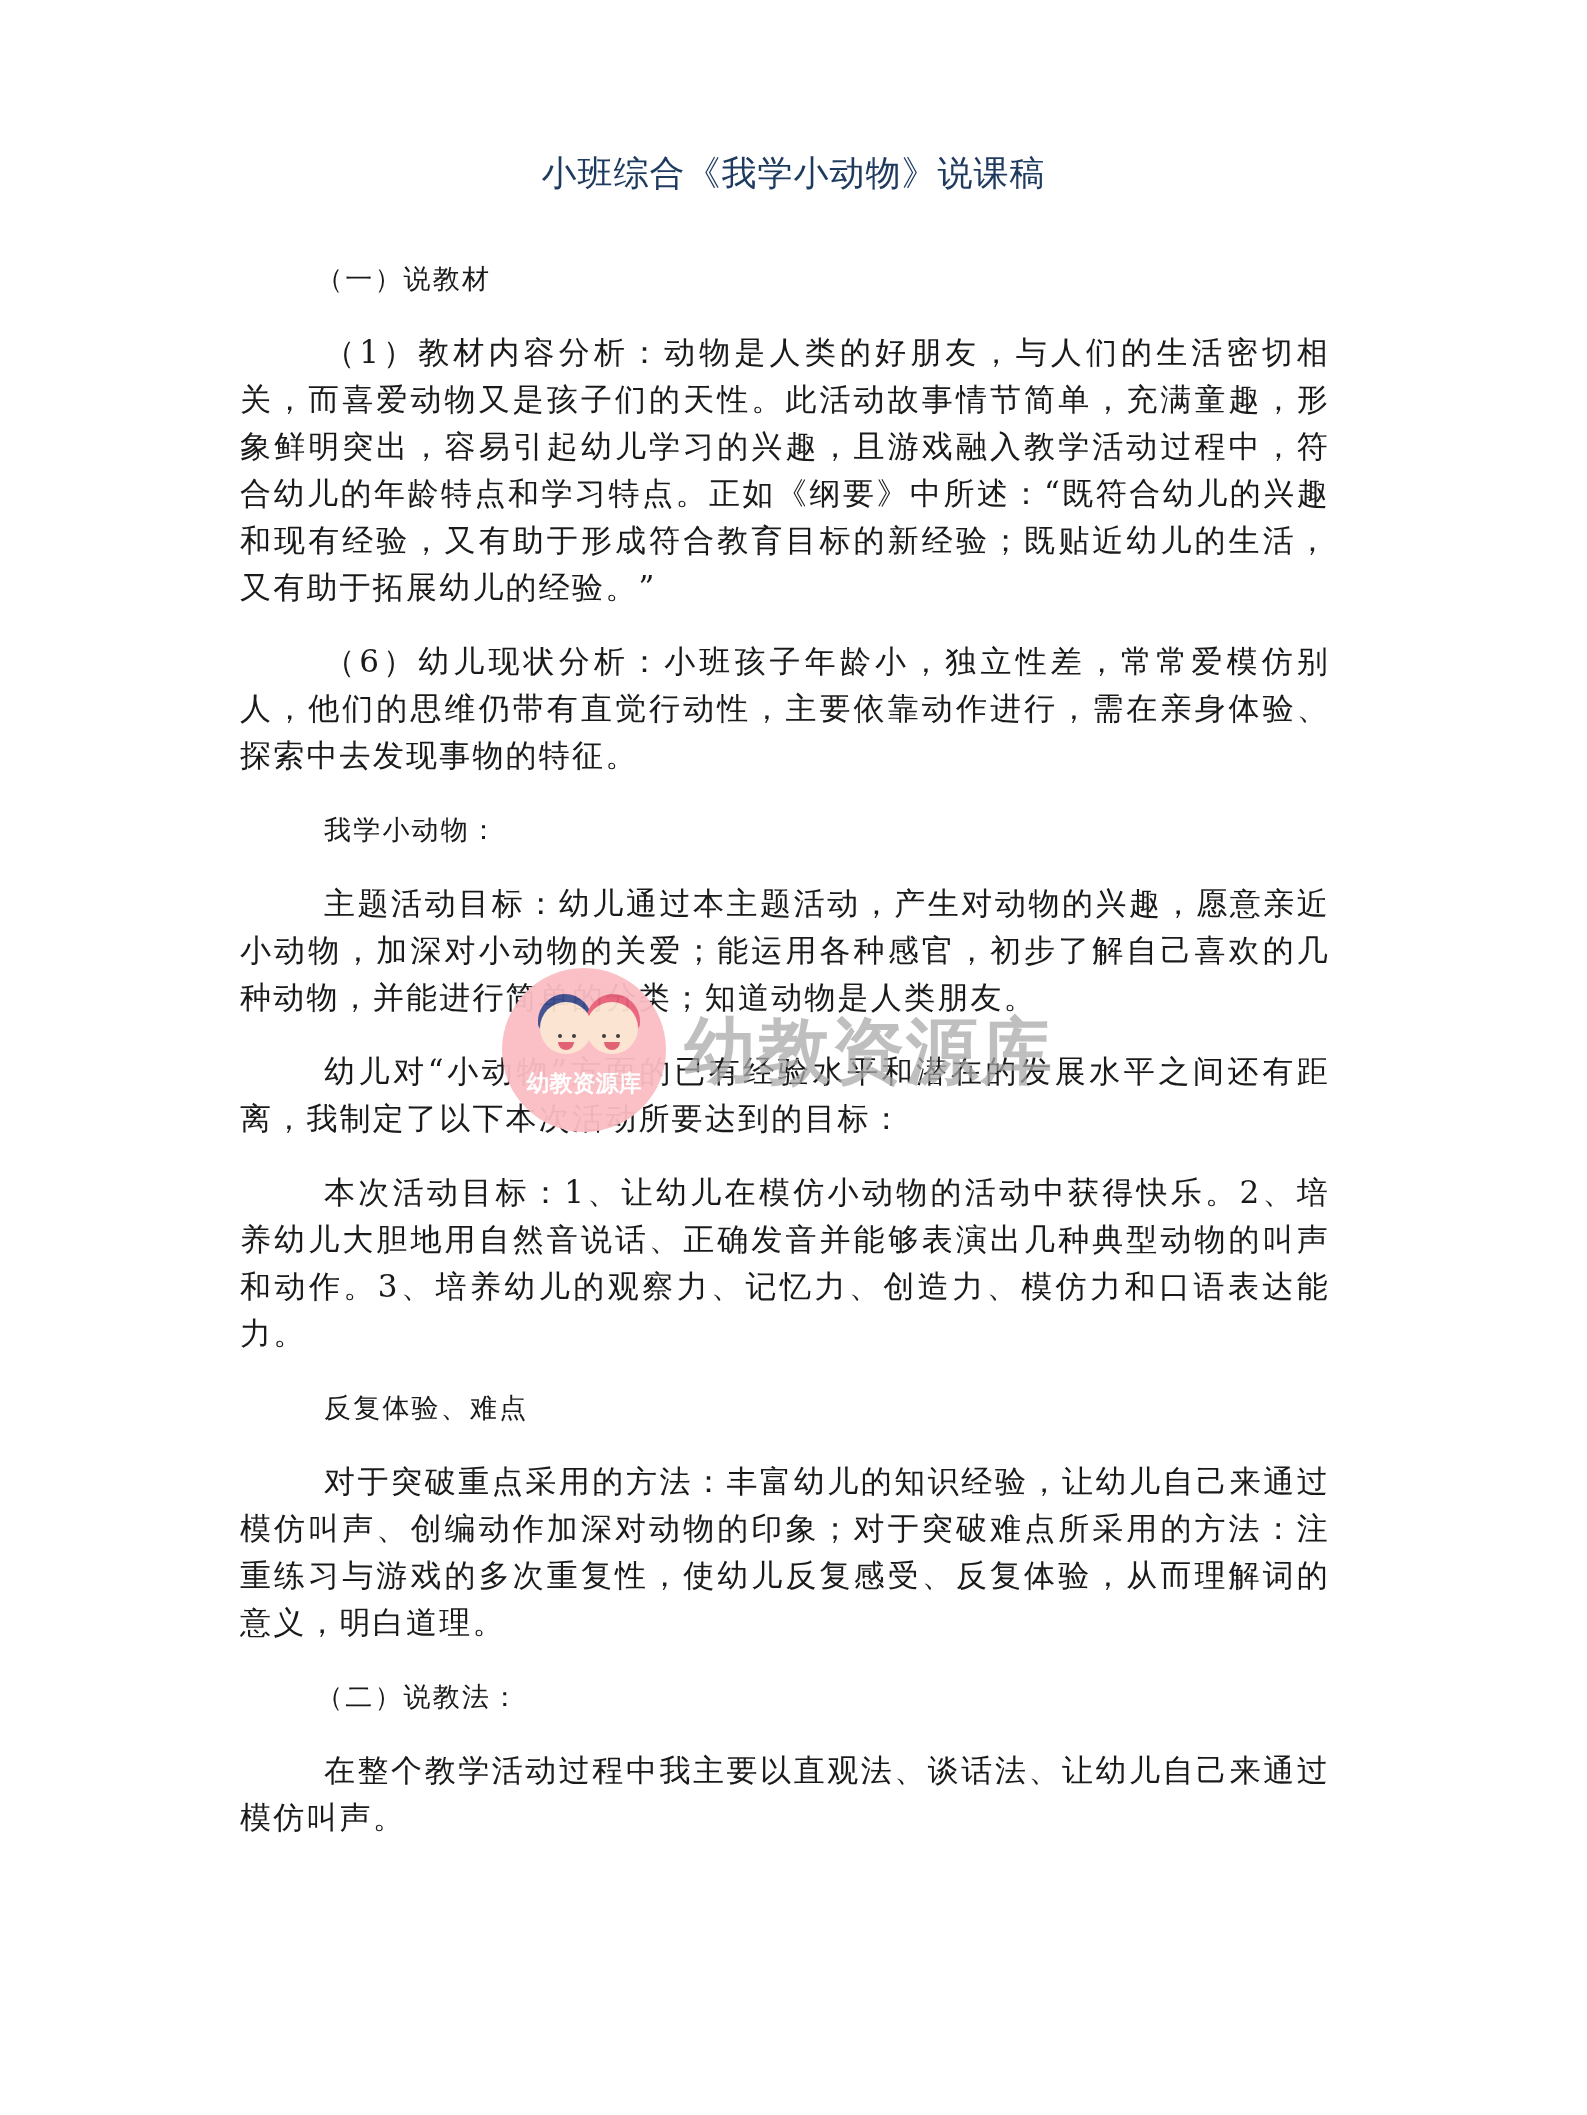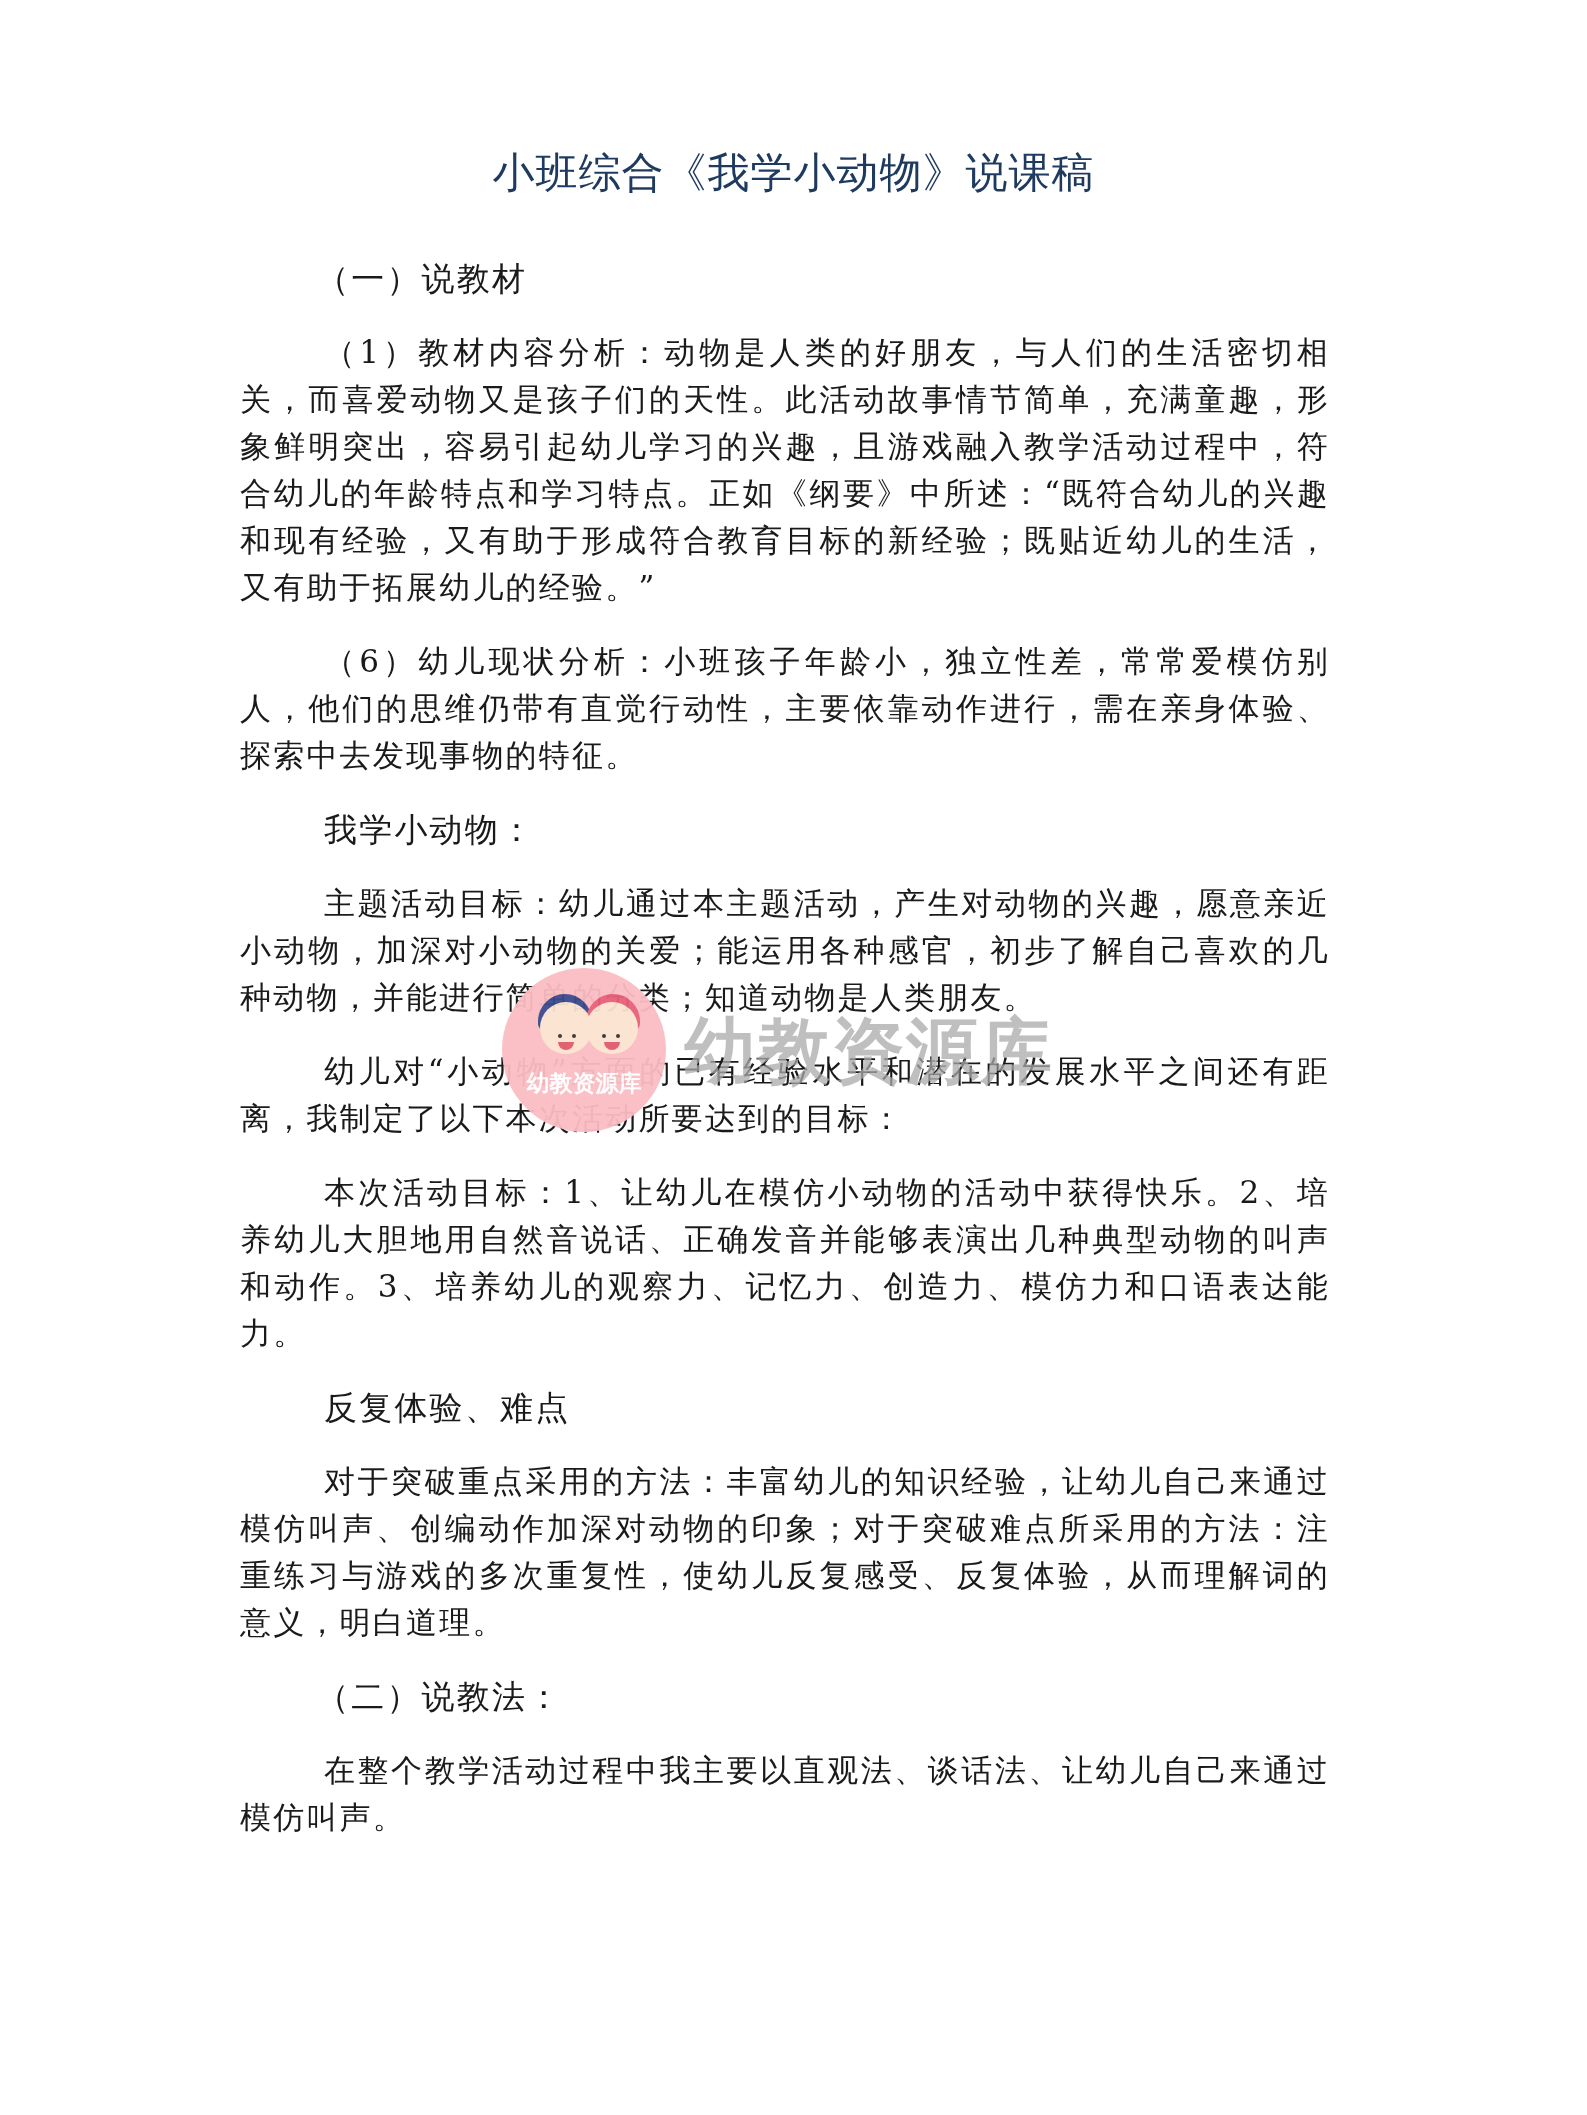--- a/index.html
+++ b/index.html
@@ -21,21 +21,21 @@
       width: 1587px;
       height: 2115px;
       background: #ffffff;
     }
     .title {
       position: absolute;
       top: 148px;
       left: 0;
       width: 1587px;
       text-align: center;
-      font-size: 42px;
+      font-size: 35px;
       color: #1F3A5F;
       letter-spacing: 1px;
       line-height: 50px;
       margin: 0;
       font-weight: normal;
     }
     .content {
       position: absolute;
       left: 240px;
       top: 255px;
@@ -44,21 +44,21 @@
     .para {
       font-size: 31px;
       line-height: 47px;
       text-indent: 84px;
       margin: 0 0 27px 0;
       letter-spacing: 2.2px;
       text-align: justify;
       word-break: break-all;
     }
     .heading {
-      font-size: 33px;
+      font-size: 27px;
       line-height: 47px;
       text-indent: 84px;
       margin: 0 0 27px 0;
       letter-spacing: 2.2px;
     }
     .heading.paren {
       text-indent: 76px;
     }
     
     .wm-logo {

